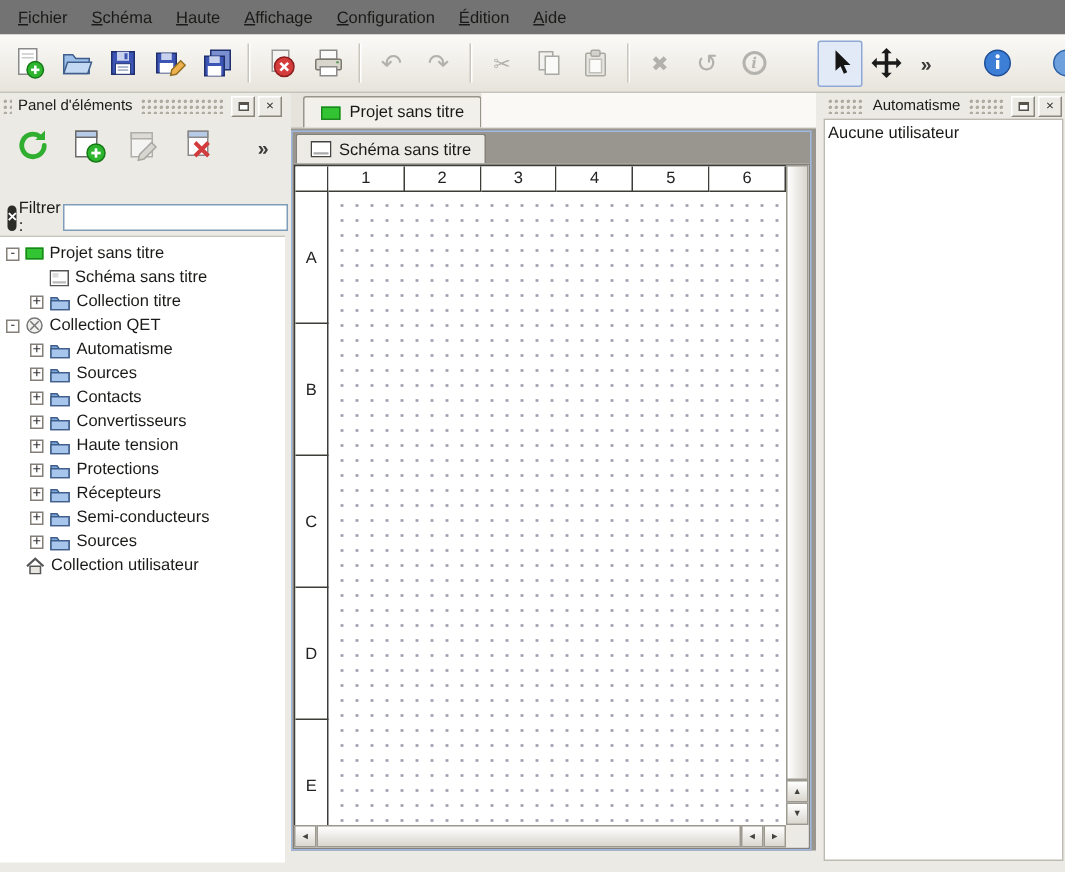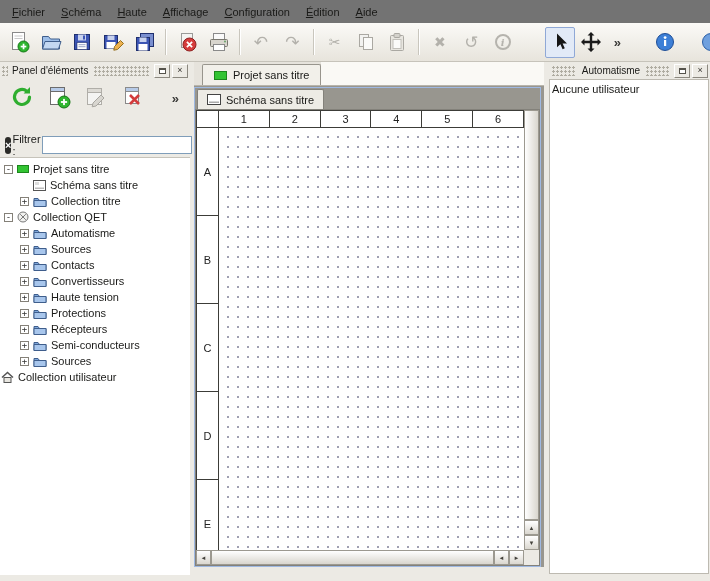--- a/index.html
+++ b/index.html
@@ -48,21 +48,21 @@
   .filter-row { height:24px; display:flex; align-items:center; gap:1px; padding:0 5px; margin-top:16px; }
   .filter-clear { width:17px; height:17px; background:#2B2B28; border-radius:3px; color:#fff;
     display:flex; align-items:center; justify-content:center; font-size:11px; font-weight:bold; }
   .filter-clear::before { content:"×"; }
   .filter-input { flex:1; height:18px; border:1px solid #7F9DB9; background:#fff; font:11px "Liberation Sans",sans-serif; padding:1px 3px; }
   .tree { flex:1; background:#fff; border-top:1px solid #C6C3BA; overflow:hidden; padding-top:3px; }
   .trow { height:16px; display:flex; align-items:center; gap:4px; white-space:nowrap; }
   .trow.lv0 { padding-left:4px; }
   .trow.lv1 { padding-left:20px; }
   .trow.lv1b { padding-left:33px; }
-  .trow.lv0b { padding-left:1px; }
+  .trow.lv0b { padding-left:17px; }
   .texp { width:9px; height:9px; border:1px solid #848078; background:#fff; font:9px/7px "DejaVu Sans Mono",monospace;
     text-align:center; color:#333; flex:0 0 auto; }
   .ticon { flex:0 0 auto; display:flex; }
   .swatch-green { width:12px; height:8px; background:#33C433; border:1px solid #1C871C; }
   
   .center { width:350px; margin:0 4px; display:flex; flex-direction:column; padding-bottom:8px; }
   .proj-tabbar { height:24px; display:flex; align-items:flex-end; background:#E6E3DC; border-bottom:1px solid #B8B5AC; }
   .proj-tab { height:21px; display:flex; align-items:center; gap:6px; padding:0 11px; margin-left:8px;
     background:#F2F0EA; border:1px solid #98958D; border-bottom:none; border-radius:2px 2px 0 0; }
   .proj-filler { flex:1; height:100%; background:#FAF9F5; }

